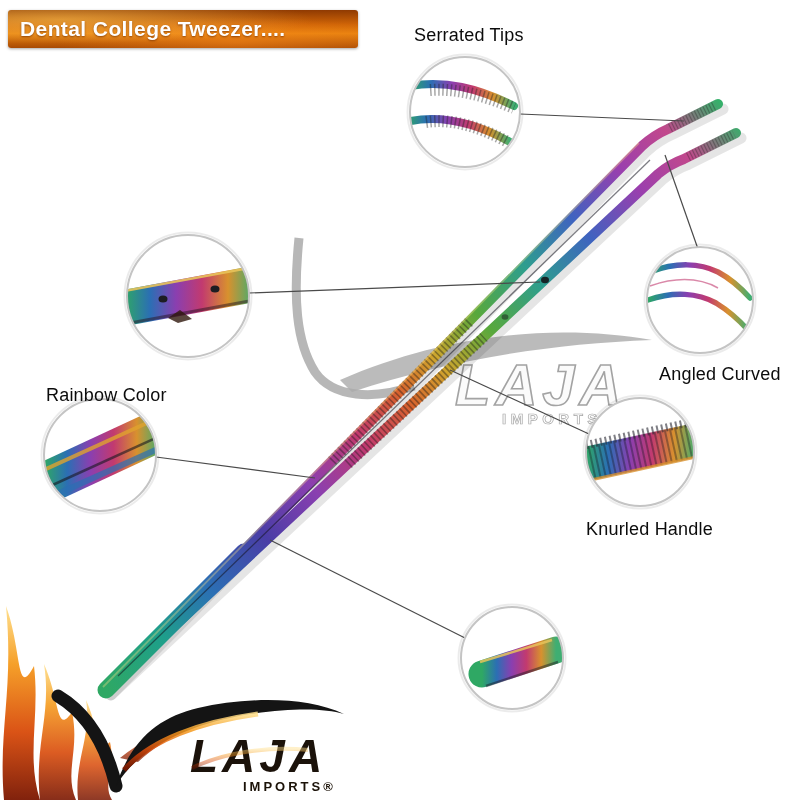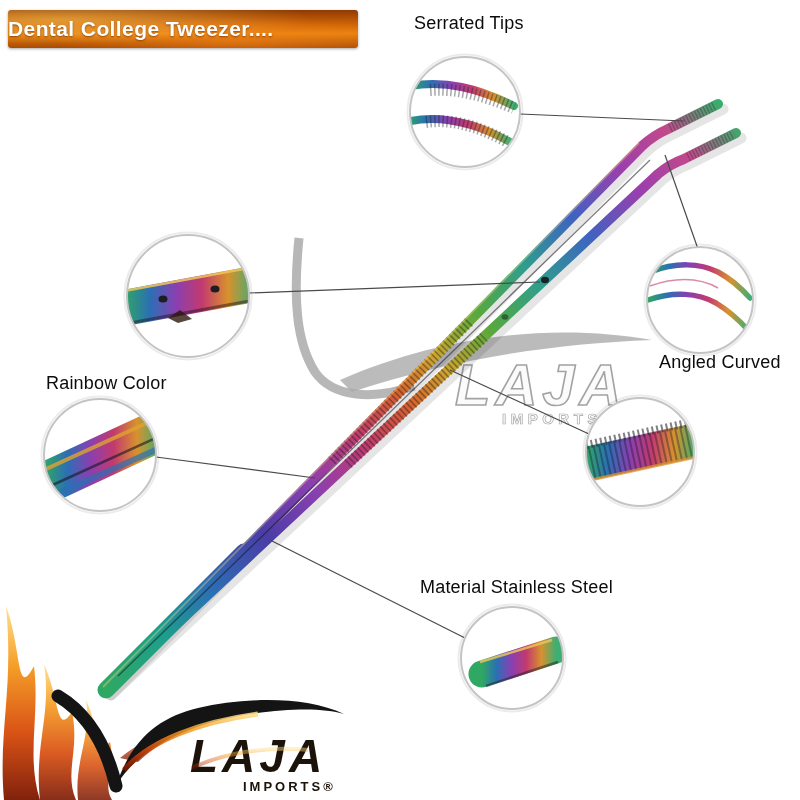--- a/index.html
+++ b/index.html
@@ -3,34 +3,34 @@
 <meta charset="utf-8">
 <style>
   html,body{margin:0;padding:0;background:#ffffff;}
   .stage{
     position:relative;width:800px;height:800px;background:#ffffff;overflow:hidden;
     font-family:"Liberation Sans",sans-serif;
   }
   .scene{position:absolute;left:0;top:0;}
   .banner{
     position:absolute;left:8px;top:10px;width:350px;height:38px;
-    display:flex;align-items:center;padding-left:0;box-sizing:border-box;
+    display:flex;align-items:center;padding-left:12px;box-sizing:border-box;
     border-radius:3px;
     background:
       radial-gradient(ellipse at 15% 25%, rgba(255,205,90,.55), transparent 60%),
       radial-gradient(ellipse at 65% 85%, rgba(255,140,30,.45), transparent 55%),
       linear-gradient(180deg,#8f3a02 0%,#cf6407 38%,#e8820f 62%,#a84a04 100%);
     box-shadow:0 1px 3px rgba(0,0,0,.35);
   }
   .banner span{
     color:#ffffff;font-size:21px;font-weight:bold;letter-spacing:.4px;white-space:nowrap;
     text-shadow:0 1px 2px rgba(90,30,0,.6);
   }
   .label{
-    position:absolute;font-size:18px;color:#0b0b0b;white-space:nowrap;letter-spacing:.2px;
+    position:absolute;font-size:18px;color:#0b0b0b;white-space:nowrap;letter-spacing:.2px;margin-top:12px;
   }
   .lbl-serrated{left:414px;top:13px;}
   .lbl-positioning{left:128px;top:211px;}
   .lbl-rainbow{left:46px;top:373px;}
   .lbl-angled{left:659px;top:352px;}
   .lbl-knurled{left:586px;top:507px;}
   .lbl-material{left:420px;top:577px;}
 </style>
 </head>
 <body>
@@ -210,15 +210,15 @@
   </g>
 </svg>
 
 <div class="banner">
   <span>Dental College Tweezer....</span>
 </div>
 
 <div class="label lbl-serrated">Serrated Tips</div>
 <div class="label lbl-rainbow">Rainbow Color</div>
 <div class="label lbl-angled">Angled Curved</div>
-<div class="label lbl-material">Material Stainless Steel</div>
+<div class="label lbl-knurled">Knurled Handle</div>
 
 </div>
 
 </body></html>

